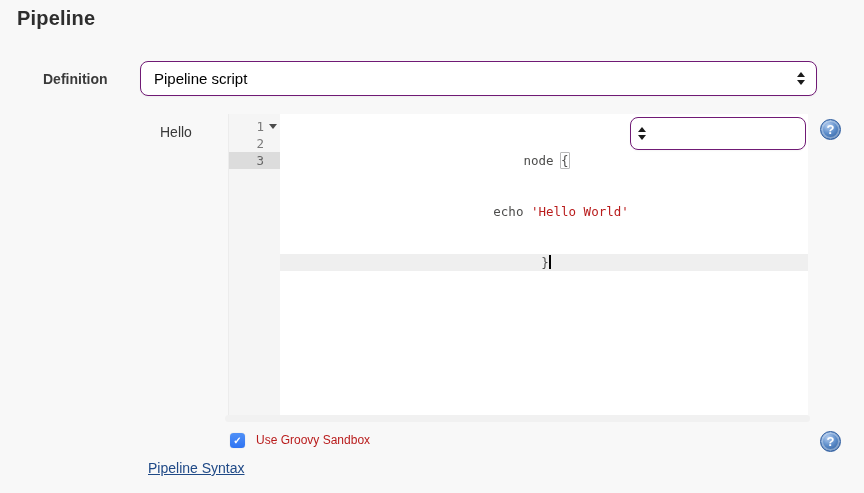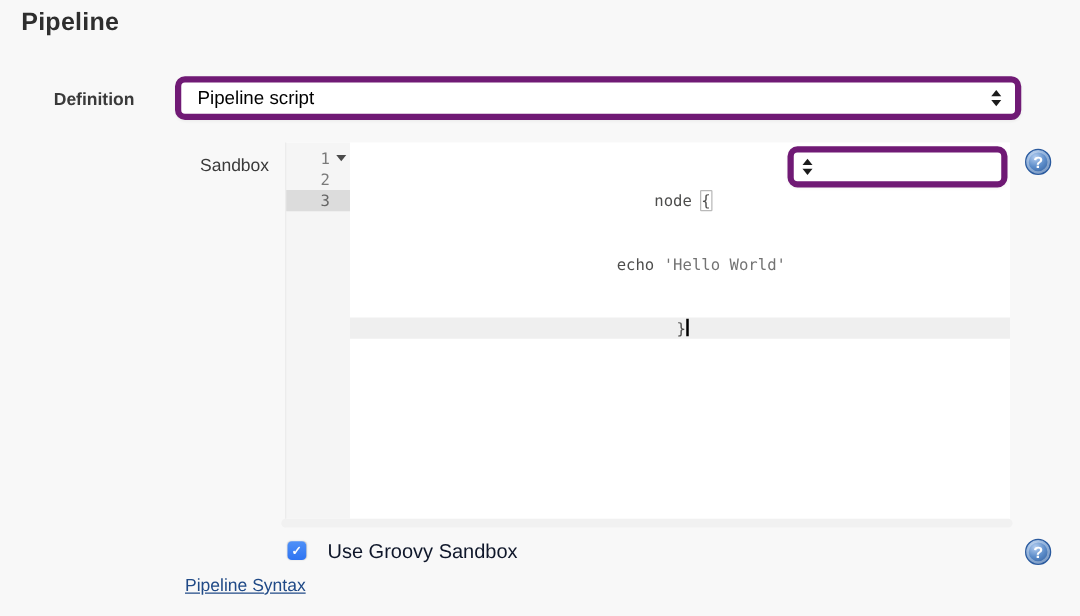--- a/index.html
+++ b/index.html
@@ -21,21 +21,21 @@
   .field-label {
     position:absolute; font-size:14px; color:#3a3a3a;
   }
   .label-definition { left:43px; top:71px;font-weight:bold; }
   .label-script { left:160px; top:124px; }
 
   
   .mac-select {
     position:absolute;
     background:#ffffff;
-    border:5px solid #701a75;
+    border:1px solid #701a75;
     border-radius:8px;
     box-shadow:0 1px 2px rgba(0,0,0,.04);
     display:flex; align-items:center;
     cursor:default;
   }
   .select-definition { left:140px; top:61px; width:677px; height:35px; }
   .select-sample { left:630px; top:117px; width:176px; height:33px; }
   .mac-select .sel-text {
     flex:1; padding-left:13px; font-size:15px; color:#000;
     white-space:nowrap; overflow:hidden;
@@ -74,21 +74,21 @@
     position:absolute; right:3px; top:6px;
     width:0; height:0; border-left:4px solid transparent;
     border-right:4px solid transparent; border-top:5px solid #4a4a4a;
   }
   .code-area {
     position:absolute; left:52px; top:0; right:0; bottom:0;
     padding-top:4px; white-space:pre; cursor:text;
   }
   .code-line { height:17px; padding-left:4px;text-align:center; }
   .code-line.active { background:#efefef; }
-  .tok-string { color:#737373; }
+  .tok-string { color:#b91c1c; }
   .bracket-match {
     border:1px solid #b9b9b9; border-radius:1px; margin:-1px;
   }
   .text-cursor {
     display:inline-block; width:2px; height:14px; background:#000;
     vertical-align:-2px;
   }
 
   
   .help-ball {
@@ -107,21 +107,21 @@
   .checkbox {
     position:absolute; left:230px; top:433px; width:15px; height:15px;
     border-radius:3.5px;
     background:linear-gradient(#4f90f7, #2f74f2);
     box-shadow:0 0 1px rgba(0,0,0,.25);
     color:#fff; font-size:10px; font-weight:700;
     display:flex; align-items:center; justify-content:center;
     cursor:pointer;
   }
   .sandbox-label {
-    position:absolute; left:262px; top:433px; font-size:16px; color:#0f172a;
+    position:absolute; left:256px; top:433px; font-size:12px; color:#b91c1c;
   }
 
   .syntax-link {
     position:absolute; left:148px; top:460px; font-size:14px;
     color:#204a87; text-decoration:underline; cursor:pointer;text-align:center;
   }
 </style>
 </head>
 <body>
 
@@ -131,21 +131,21 @@
 
   <div class="field-label label-definition">Definition</div>
   <div class="mac-select select-definition">
     <span class="sel-text">Pipeline script</span>
     <span class="sel-arrows">
       <span class="tri-up"></span>
       <span class="tri-down"></span>
     </span>
   </div>
 
-  <div class="field-label label-script">Sandbox</div>
+  <div class="field-label label-script">Hello</div>
 
   <div class="editor">
     <div class="gutter">
       <div class="gutter-cell">
         <span>1</span>
         <span class="fold-arrow"></span>
       </div>
       <div class="gutter-cell">2</div>
       <div class="gutter-cell active">3</div>
     </div>

